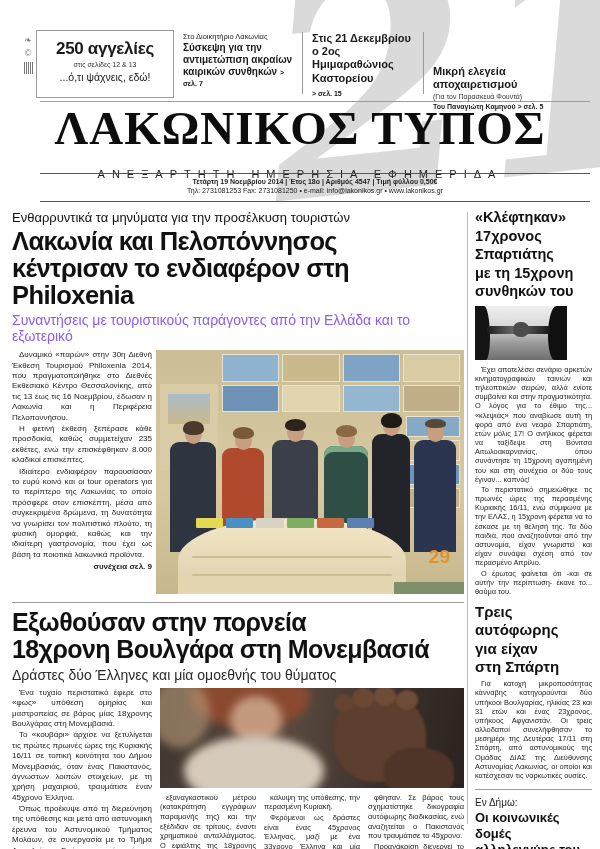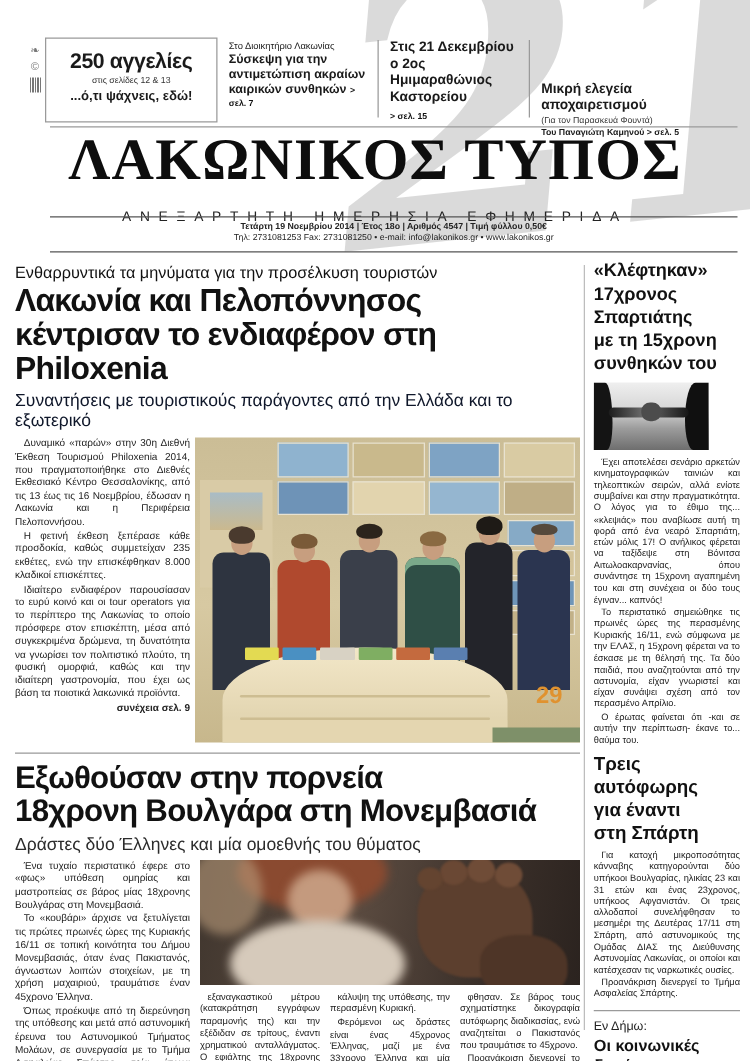--- a/index.html
+++ b/index.html
@@ -16,21 +16,21 @@
     transform:rotate(-6deg); pointer-events:none;
   }
   
   .topstrip { position:absolute; left:20px; top:30px; width:572px; height:68px; display:flex; z-index:2; }
   .side-icons { width:16px; display:flex; flex-direction:column; align-items:center; gap:4px; padding-top:6px; color:#777; }
   .side-icons .glyph { font-size:9px; line-height:1; }
   .barcode { width:9px; height:12px; background:repeating-linear-gradient(90deg,#777 0 1px,transparent 1px 2px); }
   .ad-box { width:138px; border:1px solid #9a9a9a; background:#fff; text-align:center; padding:8px 4px 5px; }
   .ad-box .ad-title { font-size:17px; font-weight:bold; letter-spacing:-0.3px; }
   .ad-box .ad-sub { font-size:7px; color:#333; margin-top:2px; }
-  .ad-box .ad-tag { font-size:10.5px; font-weight:bold; margin-top:3px; }
+  .ad-box .ad-tag { font-size:10.5px; font-weight:normal; margin-top:3px; }
   .promo { padding:2px 9px 0; }
   .promo .kicker-sm { font-size:7.5px; color:#222; margin-bottom:1px; }
   .promo .promo-title { font-size:10px; font-weight:bold; line-height:1.18; }
   .promo .promo-title-lg { font-size:11px; font-weight:bold; line-height:1.2; }
   .promo .page-ref { font-size:7px; font-weight:bold; color:#111; }
   .promo .promo-sub { font-size:7px; color:#333; margin-top:2px; }
   .promo .promo-byline { font-size:7px; font-weight:bold; margin-top:3px; }
   .promo2 { width:128px; }
   .promo3 { width:120px; }
   .promo4 { flex:1;margin-top:33px; }
@@ -44,21 +44,21 @@
     position:absolute; left:40px; width:550px; top:173px; height:29px; z-index:2;
     border-top:1px solid #555; border-bottom:1px solid #555;
     text-align:center; padding-top:4px;
   }
   .dateline-box .dl1 { font-size:7px; font-weight:bold; color:#222; }
   .dateline-box .dl2 { font-size:7px; color:#222; margin-top:2px; }
   
   .main { position:absolute; left:12px; top:210px; width:452px; z-index:2; }
   .kicker { font-size:13px; color:#111; margin-bottom:3px; }
   .headline1 { font-size:25.5px; font-weight:bold; line-height:1.05; letter-spacing:-0.6px; color:#111; }
-  .subhead1 { font-size:14px; color:#0f172a; margin-top:4px; margin-bottom:6px; }
+  .subhead1 { font-size:14px; color:#8b5cf6; margin-top:4px; margin-bottom:6px; }
   .bodytext { font-size:8px; line-height:1.3; text-align:justify; color:#222; }
   .bodytext p { text-indent:7px; margin-bottom:1px; }
   .lead-row { display:flex; gap:4px; }
   .lead-col { width:140px; flex:none; }
   .continuation { text-align:right; font-weight:bold; font-size:8px; margin-top:2px; }
   .lead-photo { flex:1; height:244px; position:relative; overflow:hidden;
     background:linear-gradient(180deg,#cbbd96 0%,#d7c9a2 55%,#c7b78c 100%);text-align:right; }
   .collage-top { position:absolute; left:66px; right:4px; top:4px; height:58px; display:flex; flex-wrap:wrap; gap:3px; }
   .collage-top .tile { flex:1 1 22%; border:1px solid #e8e2d0; }
   .collage-right { position:absolute; right:4px; top:66px; width:54px; bottom:86px; display:flex; flex-direction:column; gap:3px; }
@@ -310,26 +310,25 @@
     <div class="sb-body">
       <p>Έχει αποτελέσει σενάριο αρκετών κινηματογραφικών ταινιών και τηλεοπτικών σειρών, αλλά ενίοτε συμβαίνει και στην πραγματικότητα. Ο λόγος για το έθιμο της... «κλεψιάς» που αναβίωσε αυτή τη φορά από ένα νεαρό Σπαρτιάτη, ετών μόλις 17! Ο ανήλικος φέρεται να ταξίδεψε στη Βόνιτσα Αιτωλοακαρνανίας, όπου συνάντησε τη 15χρονη αγαπημένη του και στη συνέχεια οι δύο τους έγιναν... καπνός!</p>
       <p>Το περιστατικό σημειώθηκε τις πρωινές ώρες της περασμένης Κυριακής 16/11, ενώ σύμφωνα με την ΕΛΑΣ, η 15χρονη φέρεται να το έσκασε με τη θέλησή της. Τα δύο παιδιά, που αναζητούνται από την αστυνομία, είχαν γνωριστεί και είχαν συνάψει σχέση από τον περασμένο Απρίλιο.</p>
       <p>Ο έρωτας φαίνεται ότι -και σε αυτήν την περίπτωση- έκανε το... θαύμα του.</p>
     </div>
   </div>
 
   <div>
     <div class="sb-head-b">
       <div>Τρεις αυτόφωρης</div>
-      <div>για έναντι</div>
+      <div>για είχαν</div>
       <div>στη Σπάρτη</div>
     </div>
     <div class="sb-body">
       <p>Για κατοχή μικροποσότητας κάνναβης κατηγορούνται δύο υπήκοοι Βουλγαρίας, ηλικίας 23 και 31 ετών και ένας 23χρονος, υπήκοος Αφγανιστάν. Οι τρεις αλλοδαποί συνελήφθησαν το μεσημέρι της Δευτέρας 17/11 στη Σπάρτη, από αστυνομικούς της Ομάδας ΔΙΑΣ της Διεύθυνσης Αστυνομίας Λακωνίας, οι οποίοι και κατέσχεσαν τις ναρκωτικές ουσίες.</p>
-      <p>Προανάκριση διενεργεί το Τμήμα Ασφαλείας Σπάρτης.</p>
     </div>
   </div>
 
   <div class="sb-divider"></div>
 
   <div>
     <div class="endimo-label">Εν Δήμω:</div>
     <div class="sb-head-c">
       <div>Οι κοινωνικές δομές</div>
       <div>αλληλεγγύης του</div>

